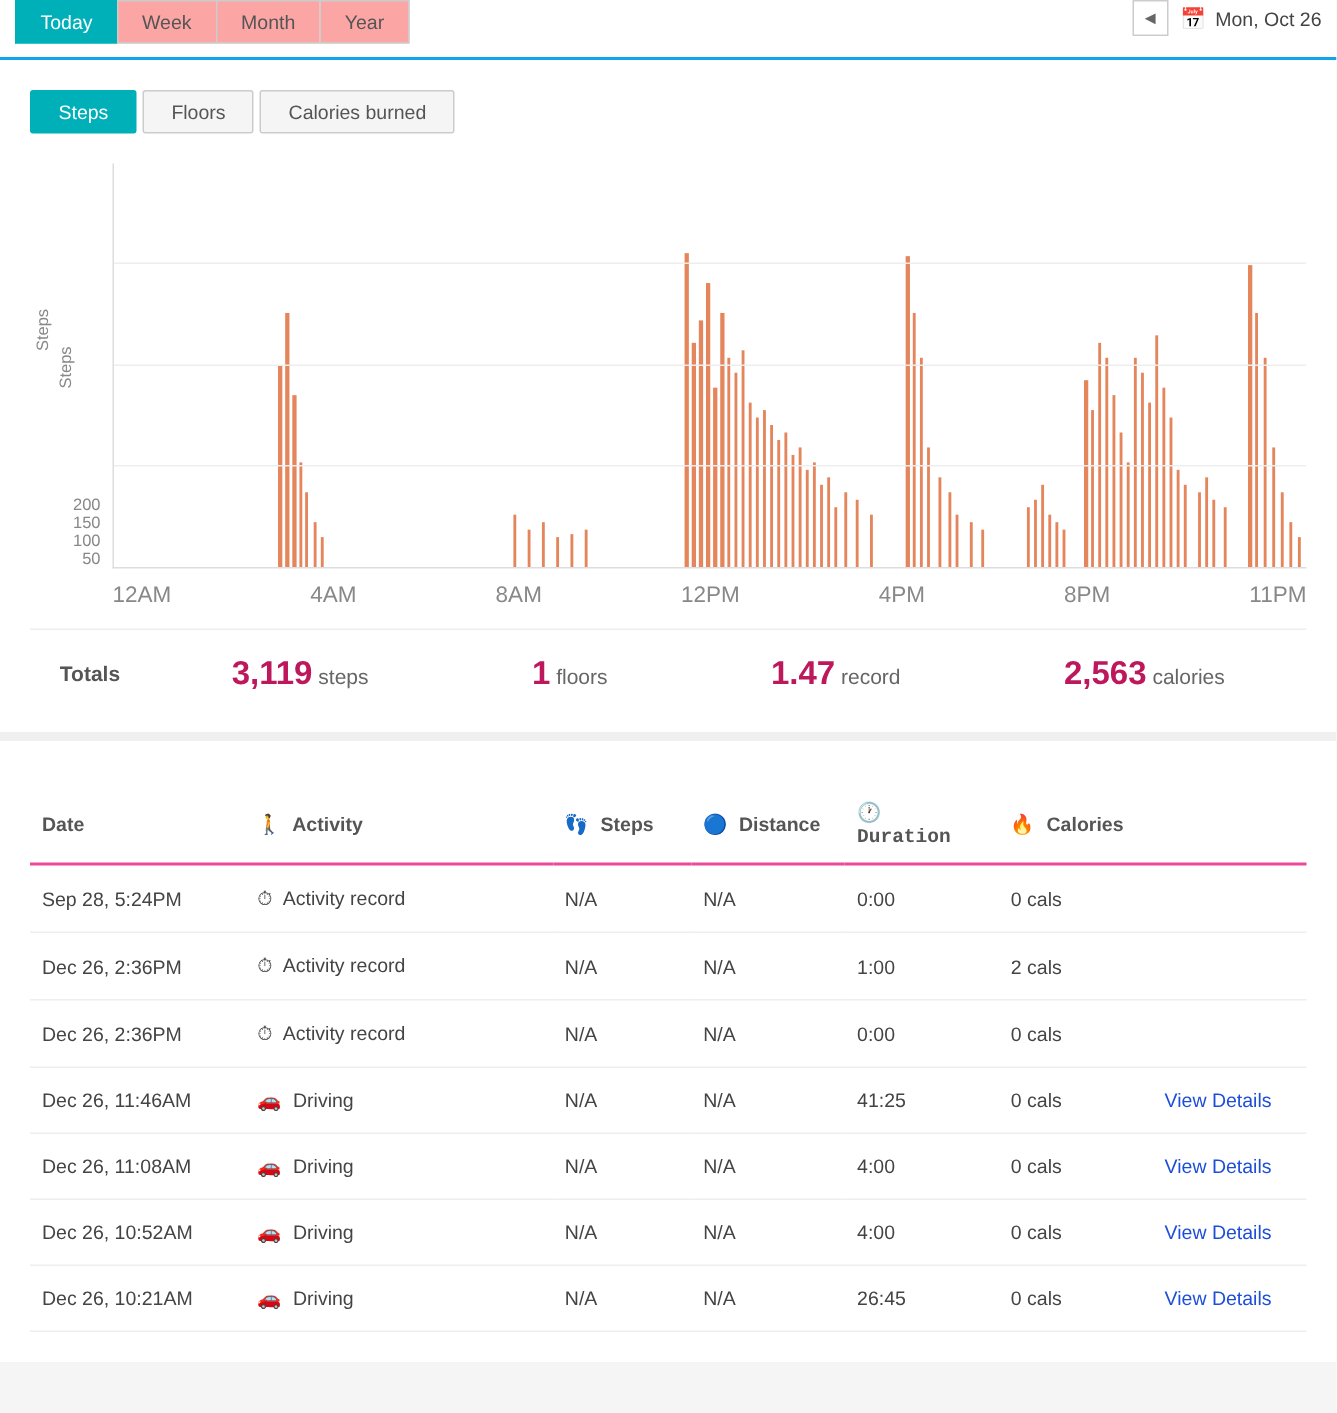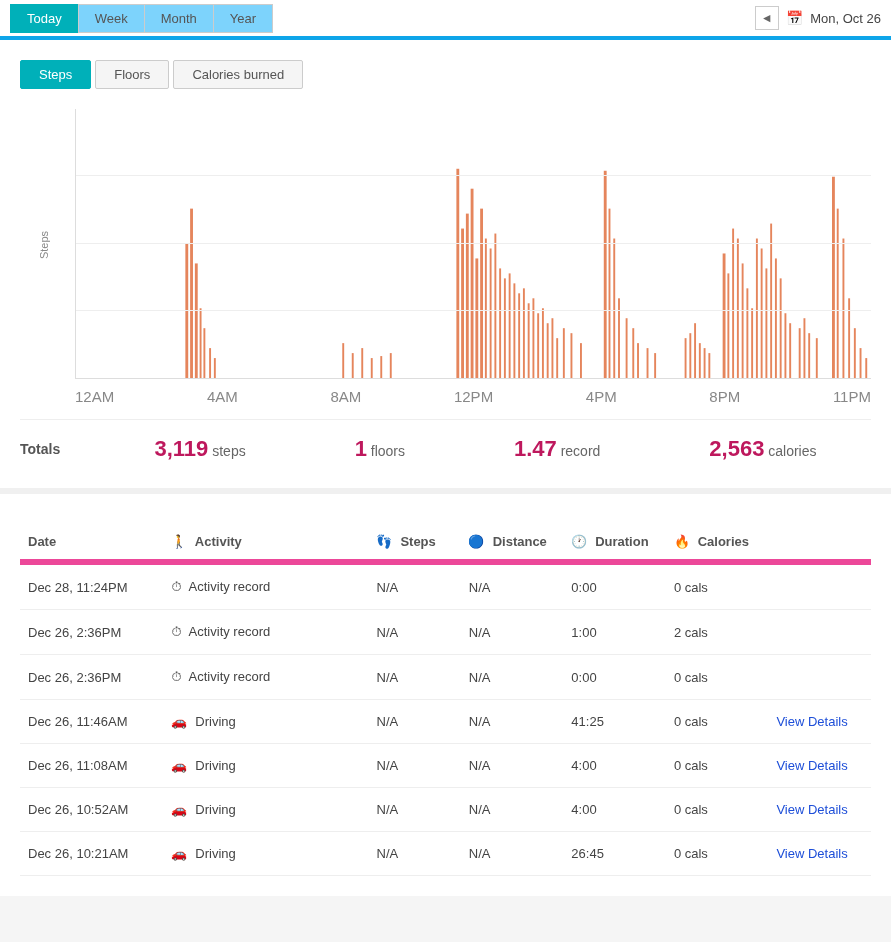--- a/index.html
+++ b/index.html
@@ -1,34 +1,34 @@
 <!DOCTYPE html>
 <html><head>
   <meta charset="utf-8">
   <style>
     * { box-sizing: border-box; margin: 0; padding: 0; }
     body { font-family: Arial, sans-serif; font-size: 14px; color: #333; background: #f5f5f5; width: 891px; }
 
     
     .header {
       display: flex;
-      align-items: center;
+      align-items: flex-start;
       background: #fff;
-      border-bottom: 4px solid #0ea5e9;
+      border-bottom: 2px solid #0ea5e9;
       height: 40px;
       padding: 0 10px;
     }
     .nav-tabs {
       display: flex;
       gap: 0;
     }
     .nav-tab {
       padding: 6px 16px;
       border: 1px solid #ccc;
-      background: #7dd3fc;
+      background: #fca5a5;
       cursor: pointer;
       font-size: 13px;
       color: #555;
       border-right: none;
     }
     .nav-tab:last-child { border-right: 1px solid #ccc; }
     .nav-tab.active {
       background: #00b0b9;
       color: #fff;
       border-color: #00b0b9;
@@ -166,20 +166,21 @@
       align-items: center;
       padding: 16px 0;
       border-top: 1px solid #eee;
       margin-top: 5px;
     }
     .totals-label {
       font-size: 14px;
       color: #555;
       font-weight: bold;
       width: 80px;
+      text-align: center;
     }
     .totals-items {
       display: flex;
       flex: 1;
       justify-content: space-around;
     }
     .total-item {
       font-size: 14px;
       color: #555;
     }
@@ -212,42 +213,42 @@
     }
     .activity-table {
       width: 100%;
       border-collapse: collapse;
     }
     .activity-table th {
       text-align: left;
       padding: 10px 8px;
       font-size: 13px;
       color: #555;
-      border-bottom: 6px solid #ec4899;
+      border-bottom: 2px solid #ec4899;
       font-weight: 600;
     }
     .activity-table td {
       padding: 14px 8px;
       font-size: 13px;
       color: #444;
       border-bottom: 1px solid #eee;
     }
     .th-icon {
       margin-right: 4px;
     }
     .view-details-link {
       color: #1d4ed8;
       cursor: pointer;
       font-size: 13px;
     }
     .col-date { width: 140px; }
     .col-activity { width: 200px; }
     .col-steps { width: 90px; margin-left: 12px; }
     .col-distance { width: 100px; }
-    .col-duration { width: 100px; }
+    .col-duration { width: 100px; font-family: Liberation Mono, monospace; }
     .col-calories { width: 100px; }
     .col-actions { width: 100px; }
     .steps-icon { color: #e05555; }
     .distance-icon { color: #4488cc; }
     .duration-icon { color: #e05555; }
     .calories-icon { color: #ff6600; }
     .person-icon { color: #00aacc; }
   </style>
 </head>
 <body>
@@ -271,20 +272,30 @@
 <div class="main-content">
 
   <div class="tab-bar">
     <button class="tab-btn active">Steps</button>
     <button class="tab-btn">Floors</button>
     <button class="tab-btn">Calories burned</button>
   </div>
 
   <div class="chart-container">
 
+    <div class="chart-y-axis">
+      <div style="position:relative; width:100%; height:100%;">
+        <span class="y-axis-title" style="position:absolute;left:-5px;top:50%;transform:translateY(-50%) rotate(-90deg);">Steps</span>
+      </div>
+      <span class="y-label">200</span>
+      <span class="y-label">150</span>
+      <span class="y-label">100</span>
+      <span class="y-label">50</span>
+      <span class="y-label"></span>
+    </div>
 
     <div class="chart-plot">
       
       <div class="grid-line" style="bottom: 75%; top: auto;"></div>
       <div class="grid-line" style="bottom: 50%; top: auto;"></div>
       <div class="grid-line" style="bottom: 25%; top: auto;"></div>
 
       
       <svg class="bars-svg" viewBox="0 0 836 270" preserveAspectRatio="none">
 
@@ -443,21 +454,21 @@
           </th>
           <th class="col-calories">
             <span class="th-icon calories-icon">🔥</span>
             <span>Calories</span>
           </th>
           <th class="col-actions"></th>
         </tr>
       </thead>
       <tbody id="activity-tbody">
       <tr>
-    <td>Dec 28, 11:24PM</td>
+    <td>Sep 28, 5:24PM</td>
     <td>
       <span style="margin-right:4px;">⏱</span>
       <span>Activity record</span>
     </td>
     <td>N/A</td>
     <td>N/A</td>
     <td>0:00</td>
     <td>0 cals</td>
     <td>
       

